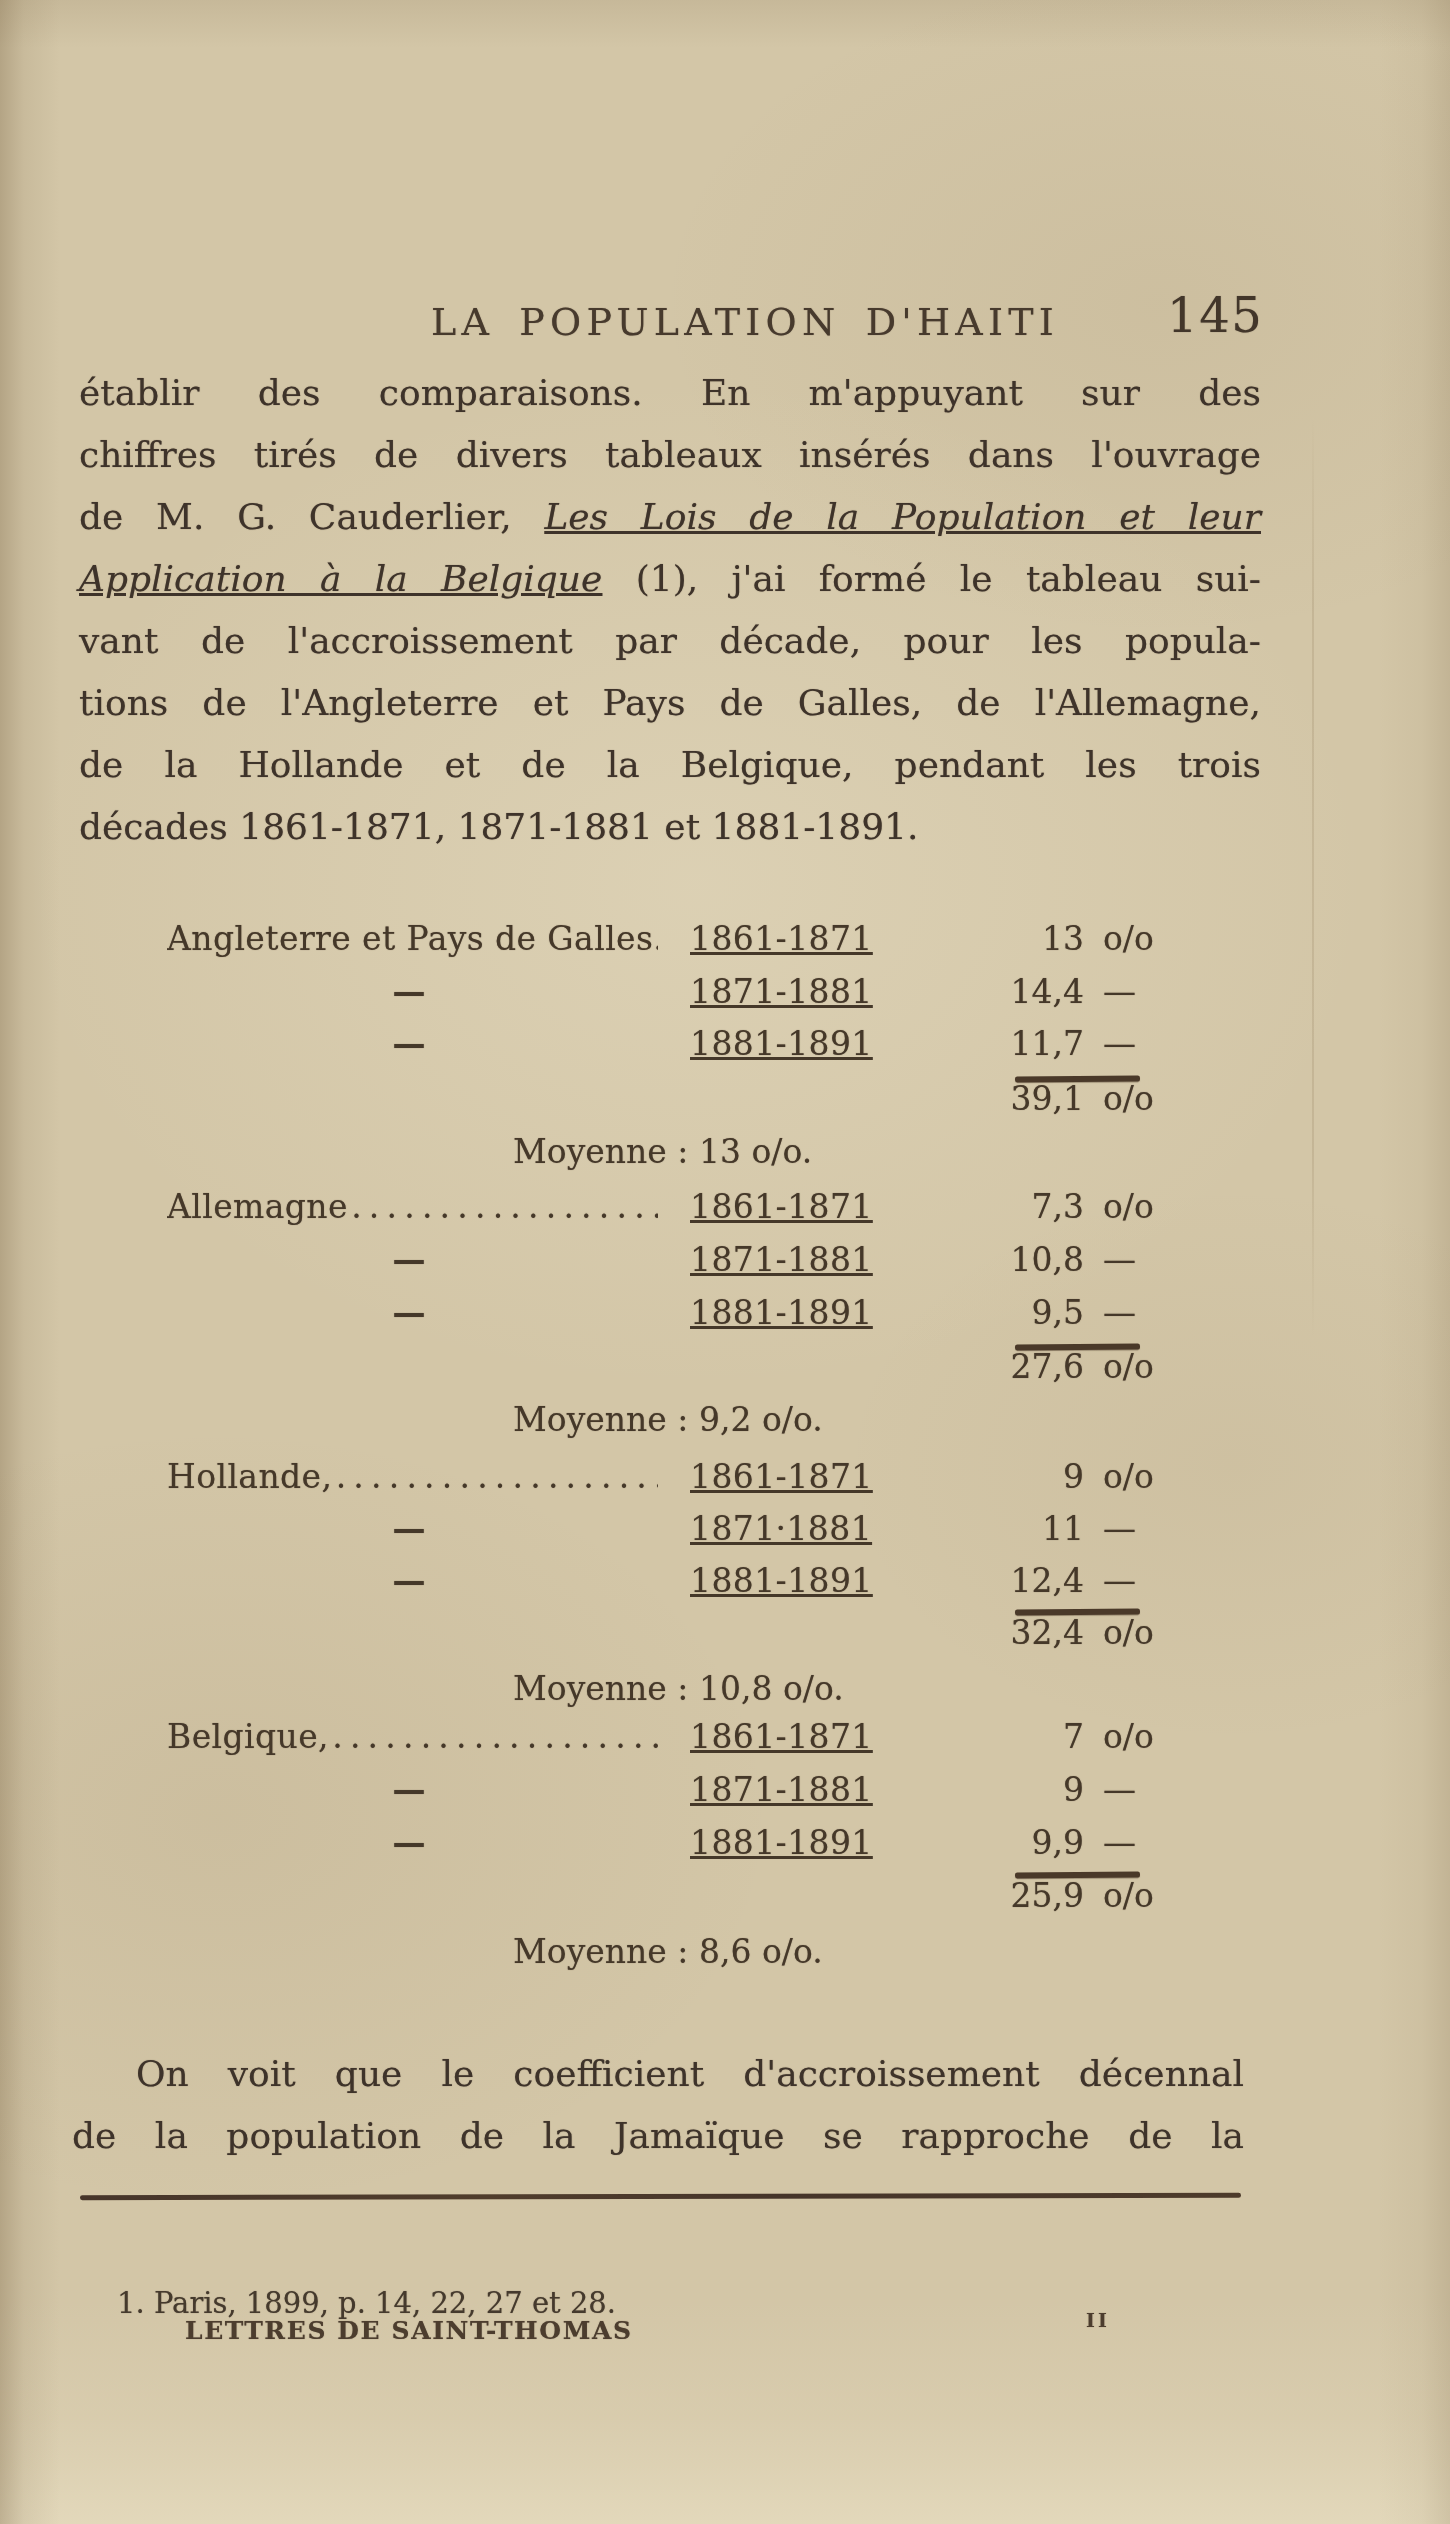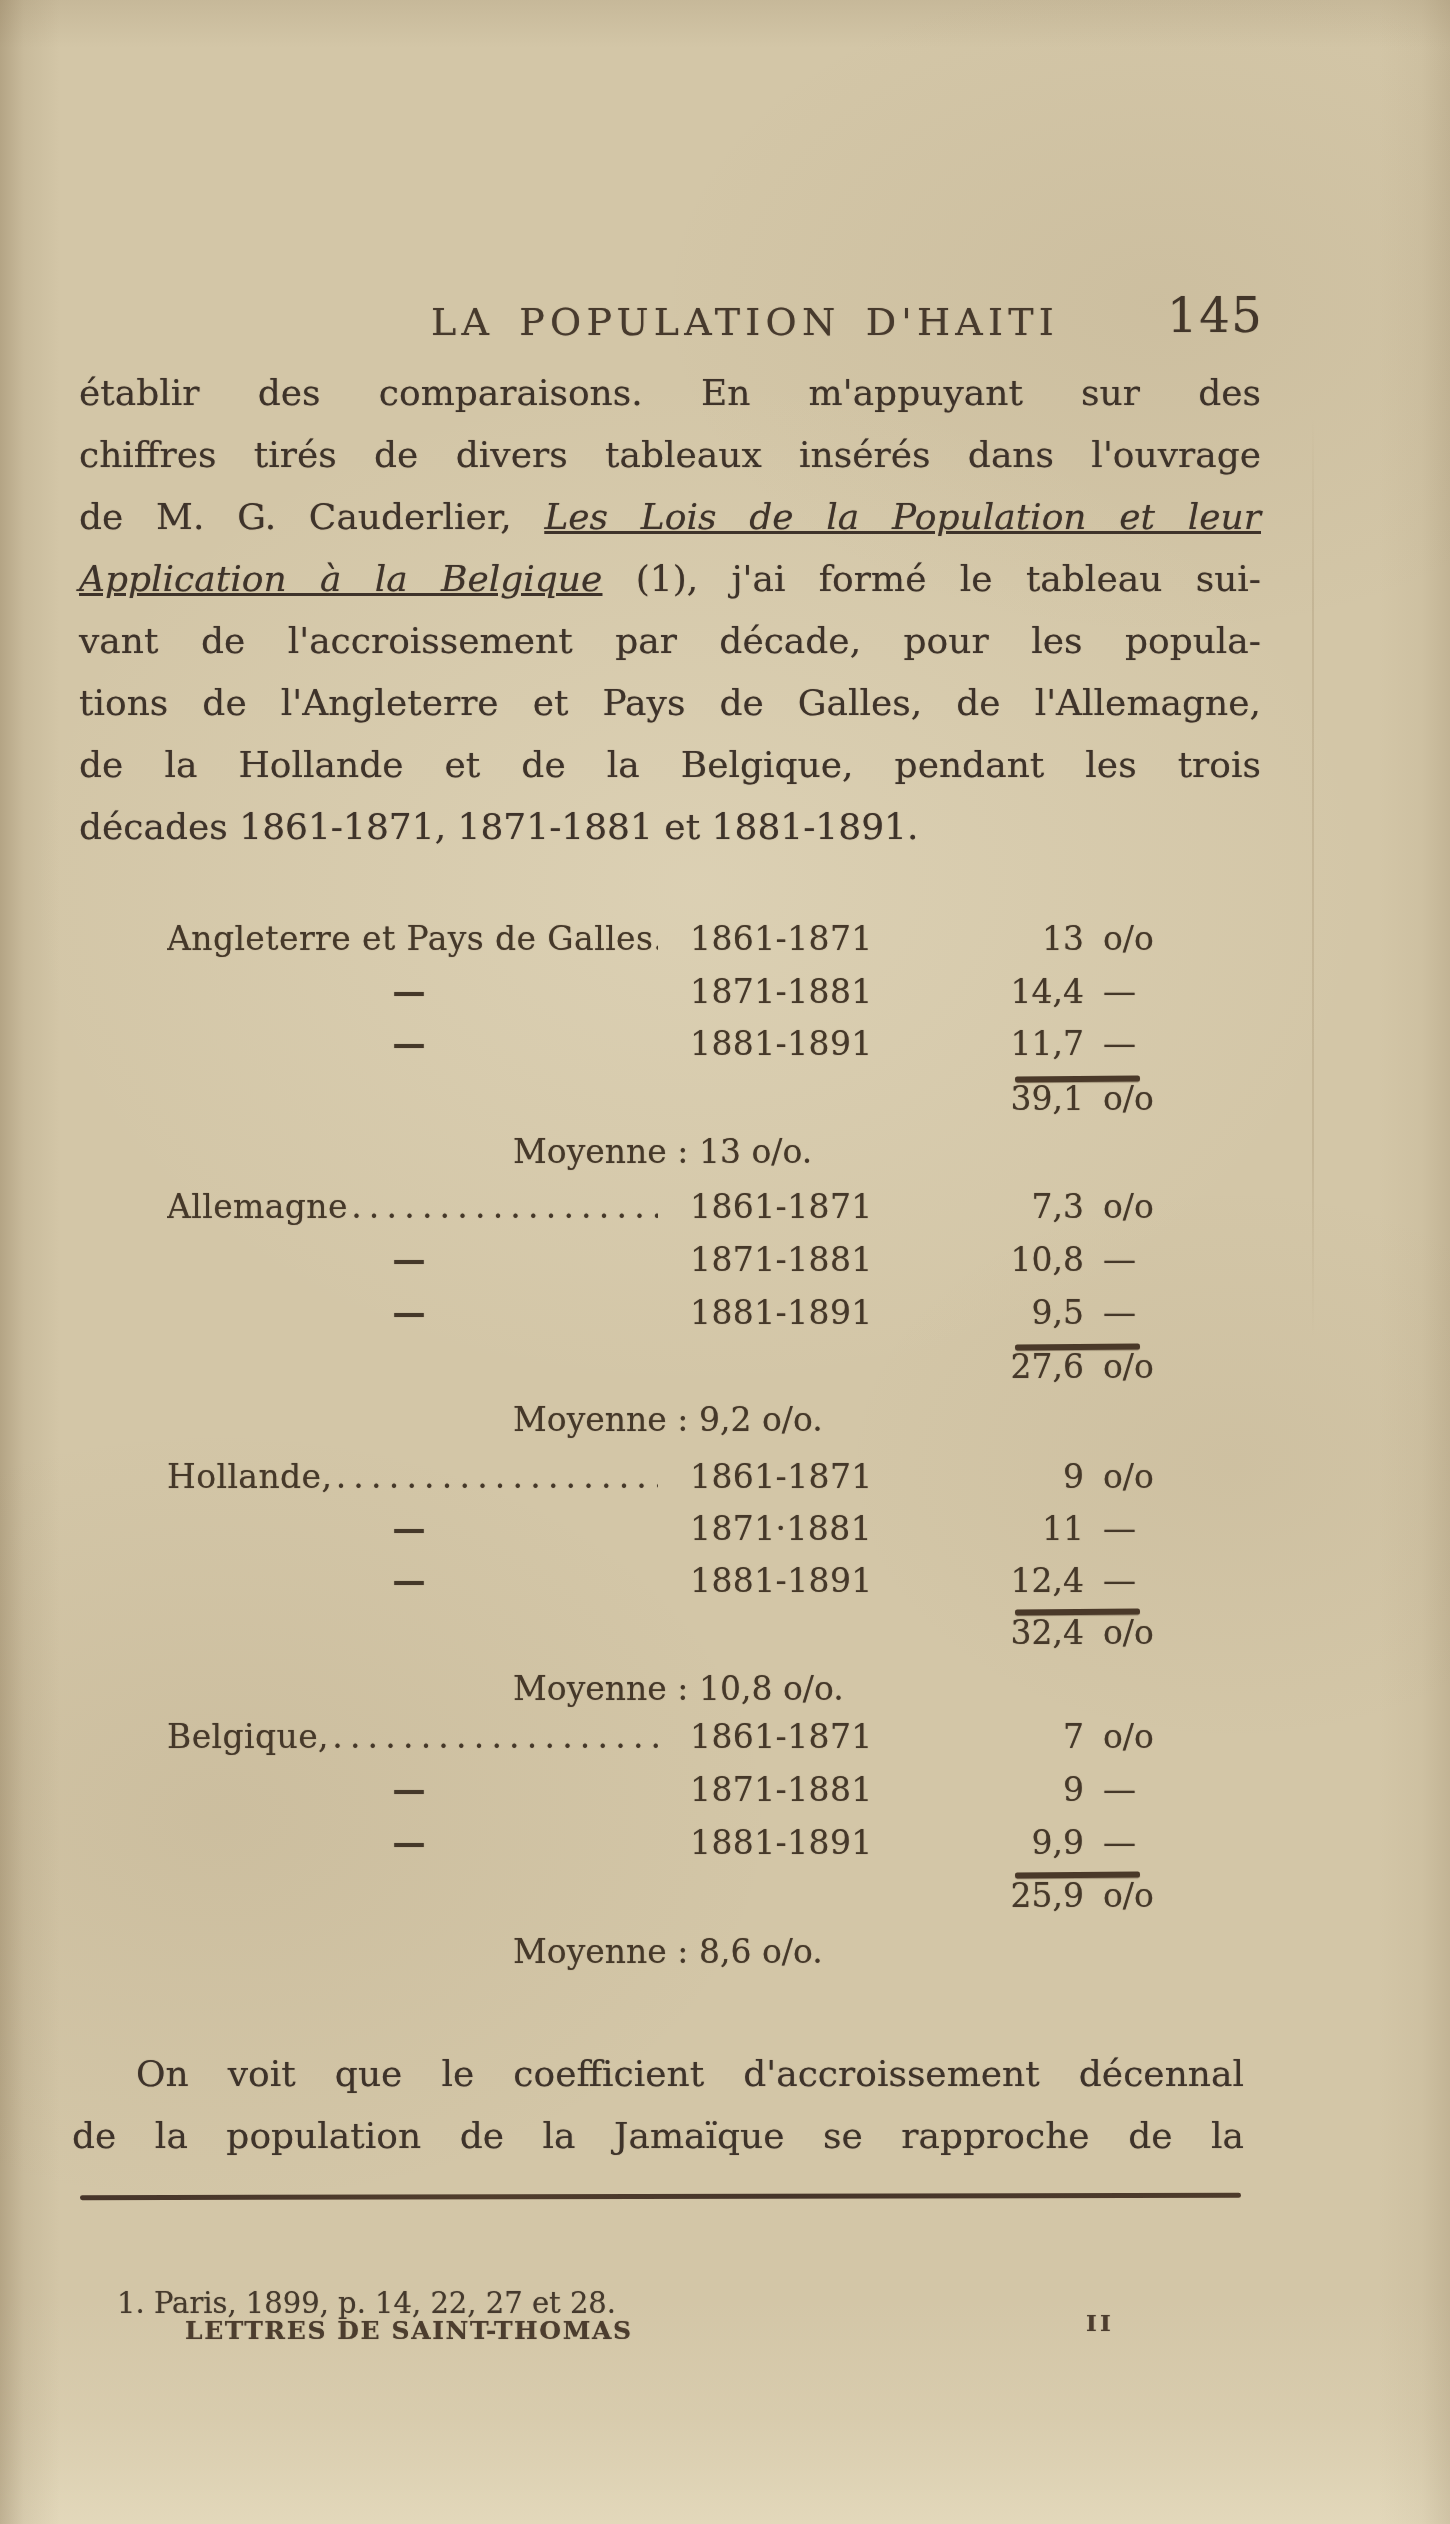--- a/index.html
+++ b/index.html
@@ -34,30 +34,30 @@
   .para2{ left:72px; top:2043px; width:1172px; }
   .pline{ text-align:justify; text-align-last:justify; height:62px; }
   .pline.last{ text-align-last:left; }
   .indent{ padding-left:64px; }
   .it{ font-style:italic;text-decoration:underline; }
   
   .trow{ position:absolute; left:0; width:1450px; height:45px; font-size:33px; color:#453829; }
   .c-country{ position:absolute; left:167px; width:491px; white-space:nowrap; overflow:hidden; letter-spacing:0.4px; }
   .leader{ letter-spacing:7.2px; padding-left:3.2px; }
   .c-dash{ position:absolute; left:361px; width:96px; text-align:center; font-weight:bold; }
-  .c-period{ position:absolute; left:690px; width:184px; letter-spacing:0.4px; }
+  .c-period{ position:absolute; left:690px; width:184px; letter-spacing:0.4px;text-decoration:underline; }
   .c-val{ position:absolute; left:914px; width:170px; text-align:right; }
   .c-unit{ position:absolute; left:1103px; width:72px; }
   .sumrule{ position:absolute; left:1015px; width:125px; height:5.6px; background:#4a3929; border-radius:2.4px; box-shadow:0 0.8px 0.8px rgba(74,57,41,0.4); transform:rotate(-0.4deg); }
   .moyenne{ position:absolute; left:513px; font-size:33px; color:#453829; }
   
   .sep-rule{ position:absolute; left:80px; top:2194px; width:1161px; height:4.8px; background:linear-gradient(90deg,#46352a 0%, #503d2c 35%, #46352a 60%, #4d3b2b 100%); border-radius:2.4px; transform:rotate(-0.12deg); }
   .footnote{ left:117px; top:2250px; font-size:29px; color:#453a2d;margin-top:36px; }
   .signature{ left:185px; top:2316px; font-size:25px; font-weight:bold; letter-spacing:1.6px; color:#4c3d2e; }
-  .volume{ left:1086px; top:2309px; font-size:23px; font-weight:bold; letter-spacing:3.2px; color:#4c3d2e; }
+  .volume{ left:1086px; top:2309px; font-size:19px; font-weight:bold; letter-spacing:3.2px; color:#4c3d2e; }
 </style>
 </head>
 <body>
 
 <div class="page ink">
   <div class="crease"></div>
 
   <span class="abs rh-title">LA POPULATION D'HAITI</span>
   <span class="abs rh-num">145</span>
 

